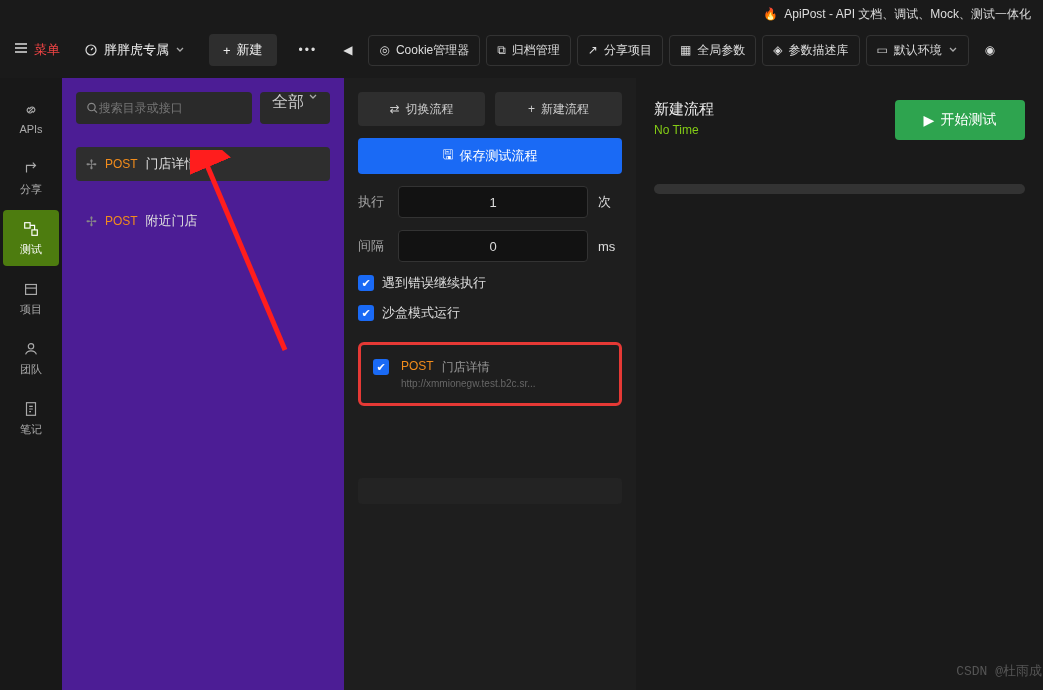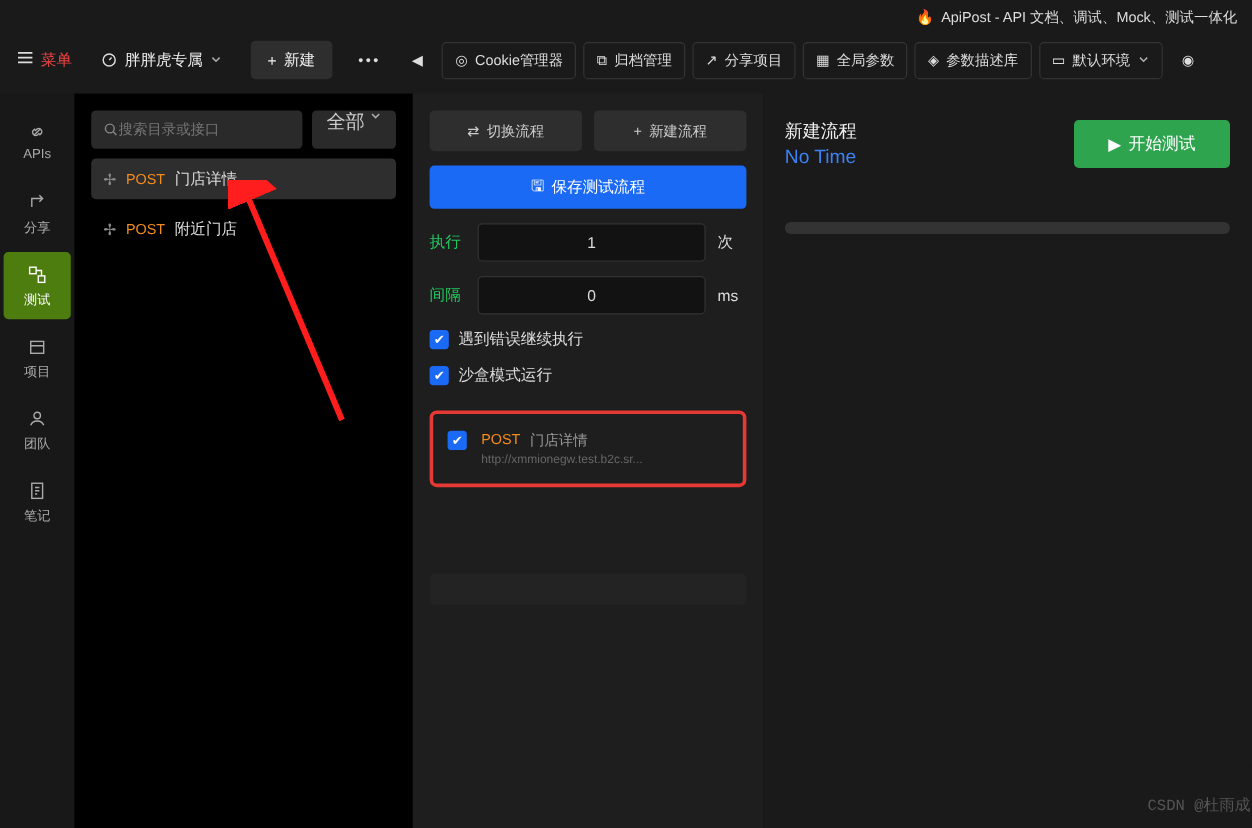--- a/index.html
+++ b/index.html
@@ -56,22 +56,22 @@
   width: 56px; height: 56px;
   display: flex; flex-direction: column; align-items: center; justify-content: center;
   gap: 4px; cursor: pointer; color: #aaa; font-size: 11px;
   border-radius: 4px;
 }
 .side-item.active { background: #4d7c0f; color: #fff; }
 .side-item svg, .side-item .ico { width: 18px; height: 18px; }
 
 .panel-list {
   position: absolute; top: 78px; left: 62px; bottom: 0;
-  width: 282px; background: #000000; padding: 14px;
-  display: flex; flex-direction: column; gap: 8px;
+  width: 282px; background: #4c1d95; padding: 14px;
+  display: flex; flex-direction: column; gap: 23px;
 }
 .search-row { display: flex; gap: 8px; }
 .search-box {
   flex: 1; background: #2a2a2a; border-radius: 4px;
   display: flex; align-items: center; padding: 0 10px; height: 32px;
 }
 .search-box input {
   background: none; border: none; outline: none;
   color: #ccc; font-size: 12px; width: 100%;
 }
@@ -101,21 +101,21 @@
   gap: 6px; background: #2e2e2e; border-radius: 4px; cursor: pointer; font-size: 12px;
 }
 .save-flow {
   height: 36px; display: flex; align-items: center; justify-content: center;
   gap: 6px; background: #1a6af5; border-radius: 4px; cursor: pointer;
   color: #fff; font-size: 13px;
 }
 .param-row {
   display: flex; align-items: center; gap: 10px; font-size: 13px;
 }
-.param-row .lbl { width: 30px; color: #22c55e; font-family: Liberation Serif, serif; }
+.param-row .lbl { width: 30px; color: #a3a3a3; font-family: Liberation Serif, serif; }
 .param-row input {
   flex: 1; height: 32px; background: #121212; border: 1px solid #333;
   border-radius: 4px; color: #ddd; text-align: center; font-size: 13px;
 }
 .param-row .unit { width: 24px; color: #ddd; }
 .check-row {
   display: flex; align-items: center; gap: 8px; font-size: 13px; color: #ddd;
 }
 .checkbox {
   width: 16px; height: 16px; background: #1a6af5; border-radius: 3px;
@@ -138,21 +138,21 @@
   margin-top: 60px; height: 26px; background: #232323; border-radius: 4px;
 }
 
 .panel-result {
   position: absolute; top: 78px; left: 636px; right: 0; bottom: 0;
   background: #1a1a1a; padding: 22px 18px;
   display: flex; flex-direction: column; gap: 14px;
 }
 .result-head { display: flex; justify-content: space-between; align-items: flex-start; }
 .result-title { font-size: 15px; color: #eee; font-weight: 500; }
-.result-sub { font-size: 16px; color: #3b82f6; margin-top: 4px; }
+.result-sub { font-size: 12px; color: #84cc16; margin-top: 4px; }
 .start-btn {
   width: 130px; height: 40px; background: #2ea44f;
   border-radius: 4px; display: flex; align-items: center; justify-content: center;
   gap: 6px; color: #fff; cursor: pointer; font-size: 14px;
 }
 .progress {
   height: 10px; background: #333; border-radius: 5px; margin-top: 30px;
 }
 
 .arrow {

